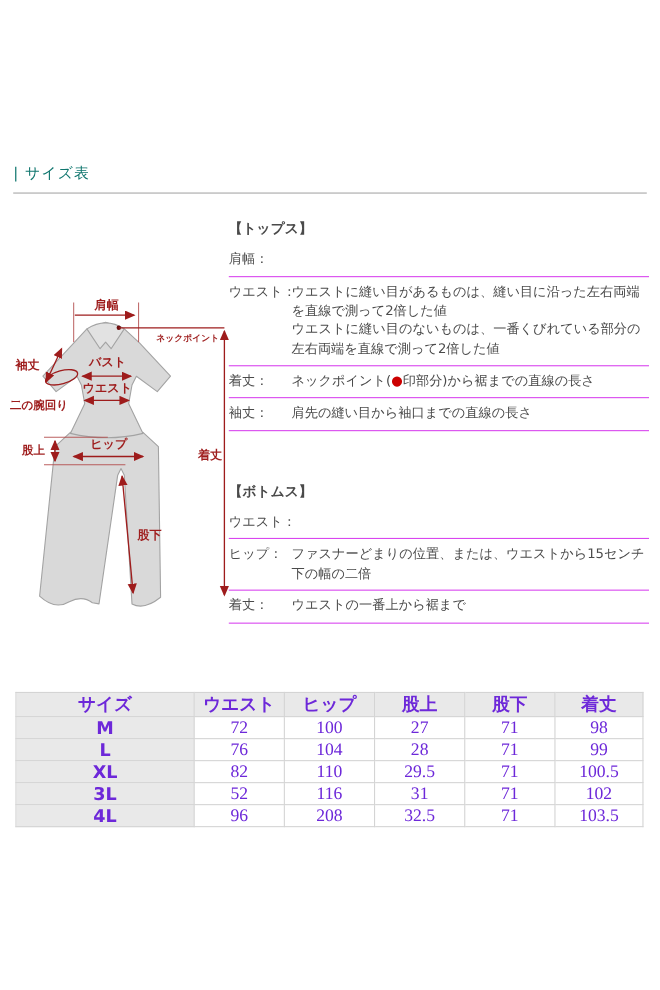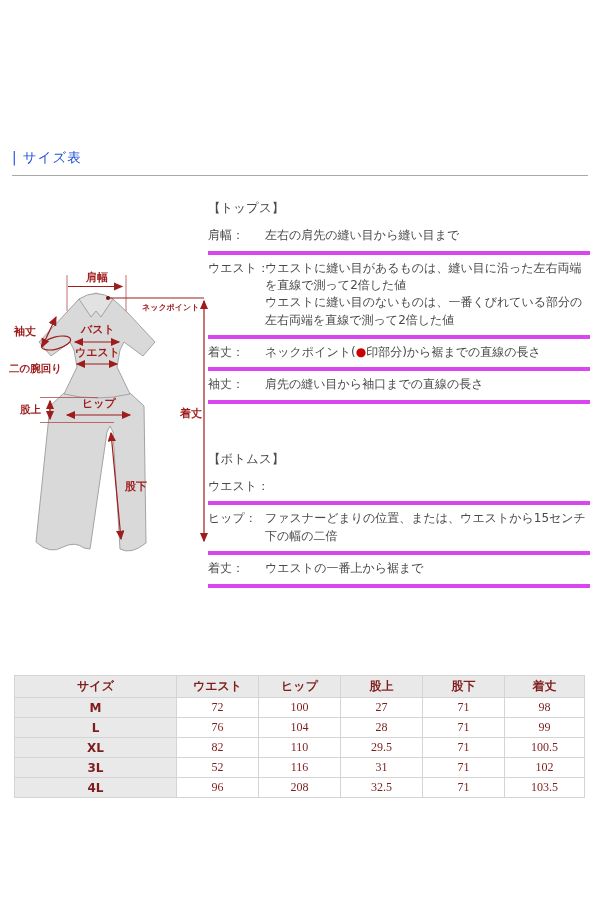--- a/index.html
+++ b/index.html
@@ -4,52 +4,52 @@
 <style>
   html,body { margin:0; padding:0; background:#fff; }
   .page {
     position:relative; width:600px; height:900px; background:#ffffff;
     font-family:"DejaVu Sans","Liberation Sans",sans-serif; color:#4a4a4a;
     overflow:hidden;
   }
   
   .page-title {
     position:absolute; left:12px; top:149px;
-    font-size:13.5px; color:#1d4ed8; letter-spacing:1px;
+    font-size:13.5px; color:#0f766e; letter-spacing:1px;
   }
   .title-rule {
     position:absolute; left:12px; right:12px; top:175px;
     border-top:1px solid #a8a8a8; height:0;
   }
   
   .defs {
     position:absolute; left:208px; top:199px; width:382px;
     font-size:12px; line-height:1.45; color:#4a4a4a;
   }
-  .sec-title { font-weight:normal; font-size:12.5px; margin:0 0 5px 0; }
+  .sec-title { font-weight:bold; font-size:12.5px; margin:0 0 5px 0; }
   .sec-title.bottoms { margin-top:46px; }
-  .def-row { display:flex; padding:5px 0 6px 0; border-bottom:4px solid #d946ef; }
+  .def-row { display:flex; padding:5px 0 6px 0; border-bottom:1px solid #d946ef; }
   .def-row .lbl { flex:none; width:57px; white-space:nowrap; }
   .def-row .desc { flex:1; }
   .red-dot { color:#cc0000; }
   
   .diagram { position:absolute; left:0; top:255px; }
   .garment { fill:#d9d9d9; stroke:#a3a3a3; stroke-width:1; stroke-linejoin:round; }
   .collar  { fill:#e2e2e2; stroke:#a3a3a3; stroke-width:1; stroke-linejoin:round; }
   .ann     { stroke:#9e1c1c; stroke-width:1.2; fill:none; }
   .ann-thin{ stroke:#b24a4a; stroke-width:0.8; fill:none; }
   .ann-t   { fill:#9e1c1c; font-weight:bold; font-size:11px;
              font-family:"DejaVu Sans","Liberation Sans",sans-serif; }
   .ann-t.small { font-size:8px; }
   .ann-t.mid   { font-size:10.5px; }
   
   table.size {
-    position:absolute; left:14px; top:675px; width:570px;
+    position:absolute; left:14px; top:629px; width:570px;
     border-collapse:collapse; table-layout:fixed;
-    font-size:12px; color:#7f1d1d;
+    font-size:16px; color:#6d28d9;
   }
   table.size th, table.size td {
     border:1px solid #d4d4d4; text-align:center; padding:0;
   }
   table.size thead th { background:#e9e9e9; font-weight:bold; height:21px; }
   table.size tbody th { background:#e9e9e9; font-weight:bold; height:19px; }
   table.size tbody td { background:#ffffff; font-weight:normal; height:19px;font-family:Liberation Serif, serif; }
 </style>
 </head>
 <body>
@@ -109,21 +109,20 @@
     <line class="ann" x1="111" y1="178" x2="121" y2="284" marker-start="url(#ah)" marker-end="url(#ah)"></line>
     <text class="ann-t" x="125" y="235">股下</text>
   </svg>
 
   <div class="defs">
 
     <div class="sec-title">【トップス】</div>
 
     <div class="def-row">
       <span class="lbl">肩幅：</span>
-      <span class="desc">左右の肩先の縫い目から縫い目まで</span>
     </div>
     <div class="def-row">
       <span class="lbl">ウエスト：</span>
       <span class="desc">
         <div>ウエストに縫い目があるものは、縫い目に沿った左右両端を直線で測って2倍した値</div>
         <div>ウエストに縫い目のないものは、一番くびれている部分の左右両端を直線で測って2倍した値</div>
       </span>
     </div>
     <div class="def-row">
       <span class="lbl">着丈：</span>

